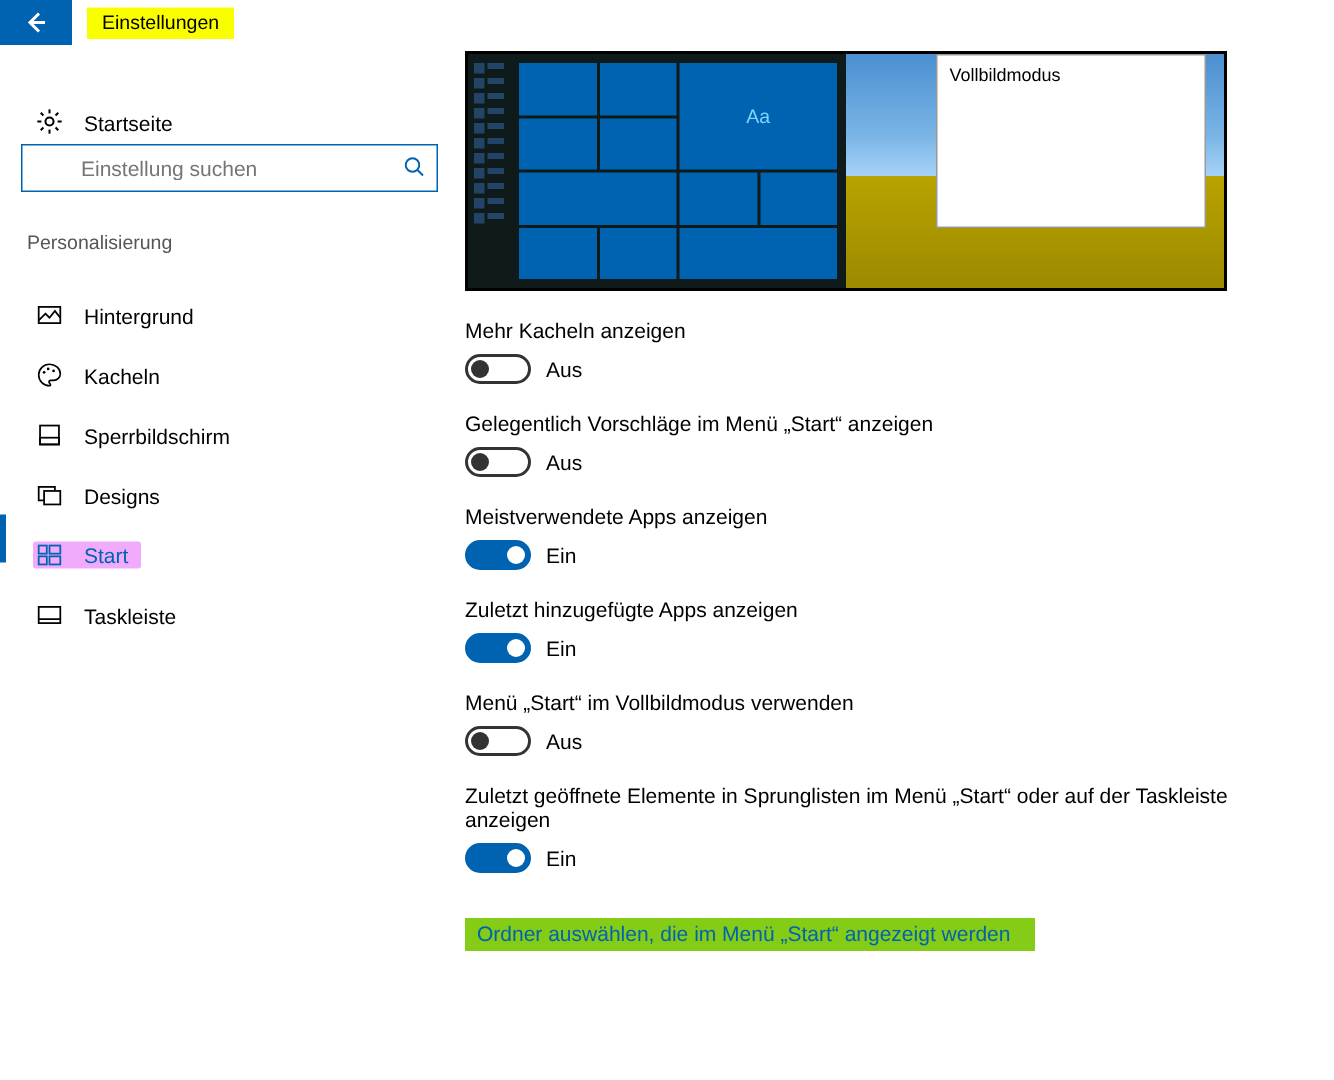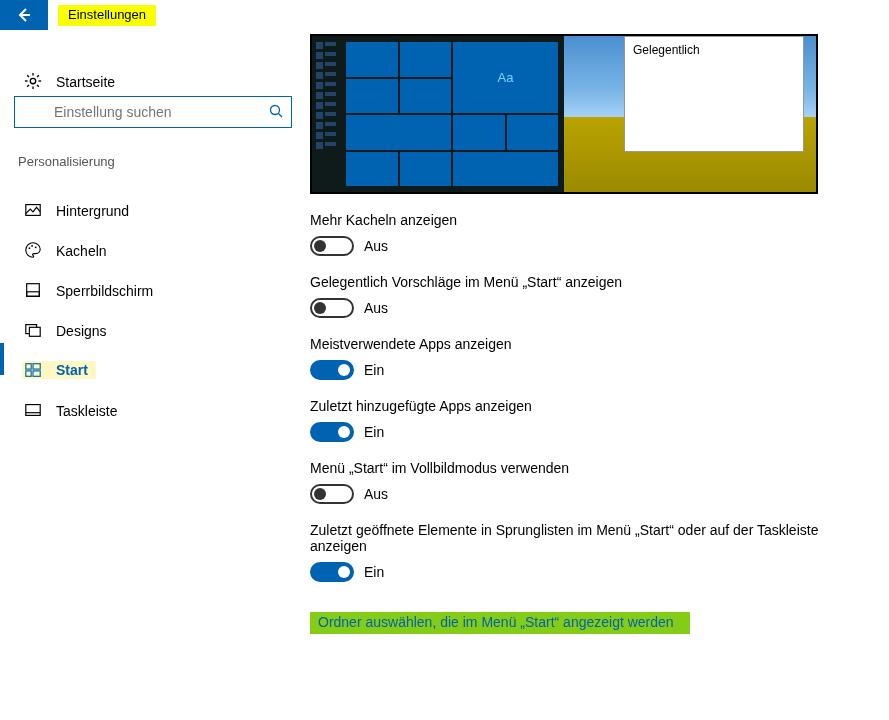--- a/index.html
+++ b/index.html
@@ -93,24 +93,23 @@
     bottom: 4px;
     width: 4px;
     background: #0063b1;
   }
   .side-active .side-label,
   .side-active .icon-box { color: #0063b1; }
 
   .side-start-hl {
     display: inline-flex;
     align-items: center;
-    background: #fef9c3;
+    background: #f0abfc;
     padding: 0 8px 0 0;
     border-radius: 2px;
-    font-weight: bold;
   }
 
   .nav-space { height: 10px; }
 
   
   .preview {
     width: 508px;
     height: 160px;
     margin-top: 4px;
     display: flex;
@@ -394,21 +393,21 @@
             <div class="tile"></div>
           <div class="tile tile-wide"></div>
             <div class="tile"></div>
             <div class="tile"></div>
           <div class="tile"></div>
             <div class="tile"></div>
             <div class="tile tile-wide"></div>
         </div>
       </div>
       <div class="preview-right">
-        <div class="sample-overlay">Gelegentlich</div>
+        <div class="sample-overlay">Vollbildmodus</div>
       </div>
     </div>
 
     <div class="setting">
       <div class="setting-label">Mehr Kacheln anzeigen</div>
       <div class="toggle-row">
         <div class="toggle toggle-off">
             <div class="knob"></div>
           </div>
         <span class="toggle-state">Aus</span>

